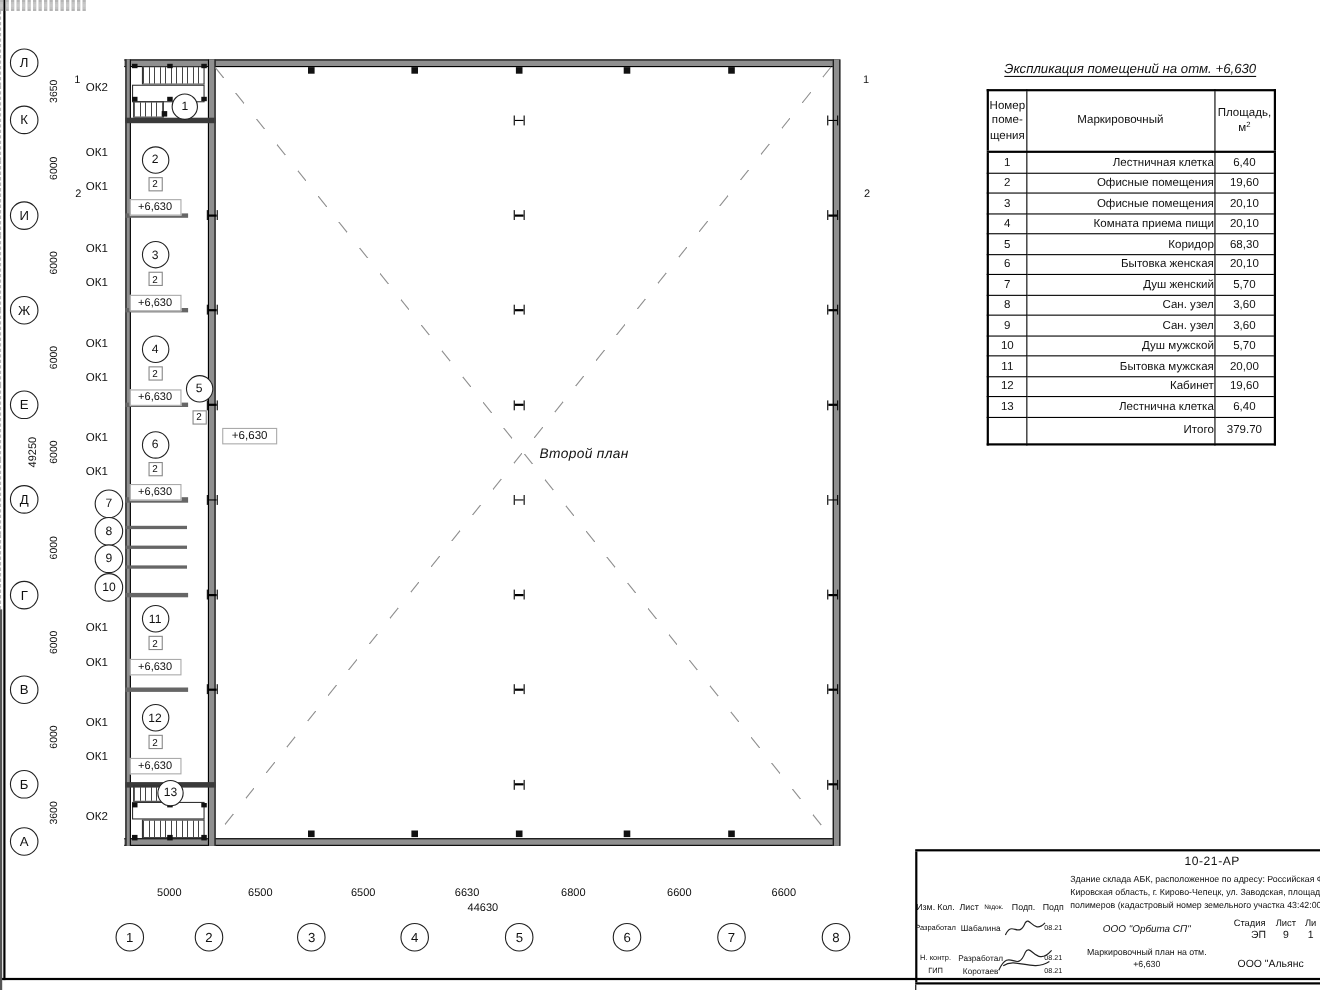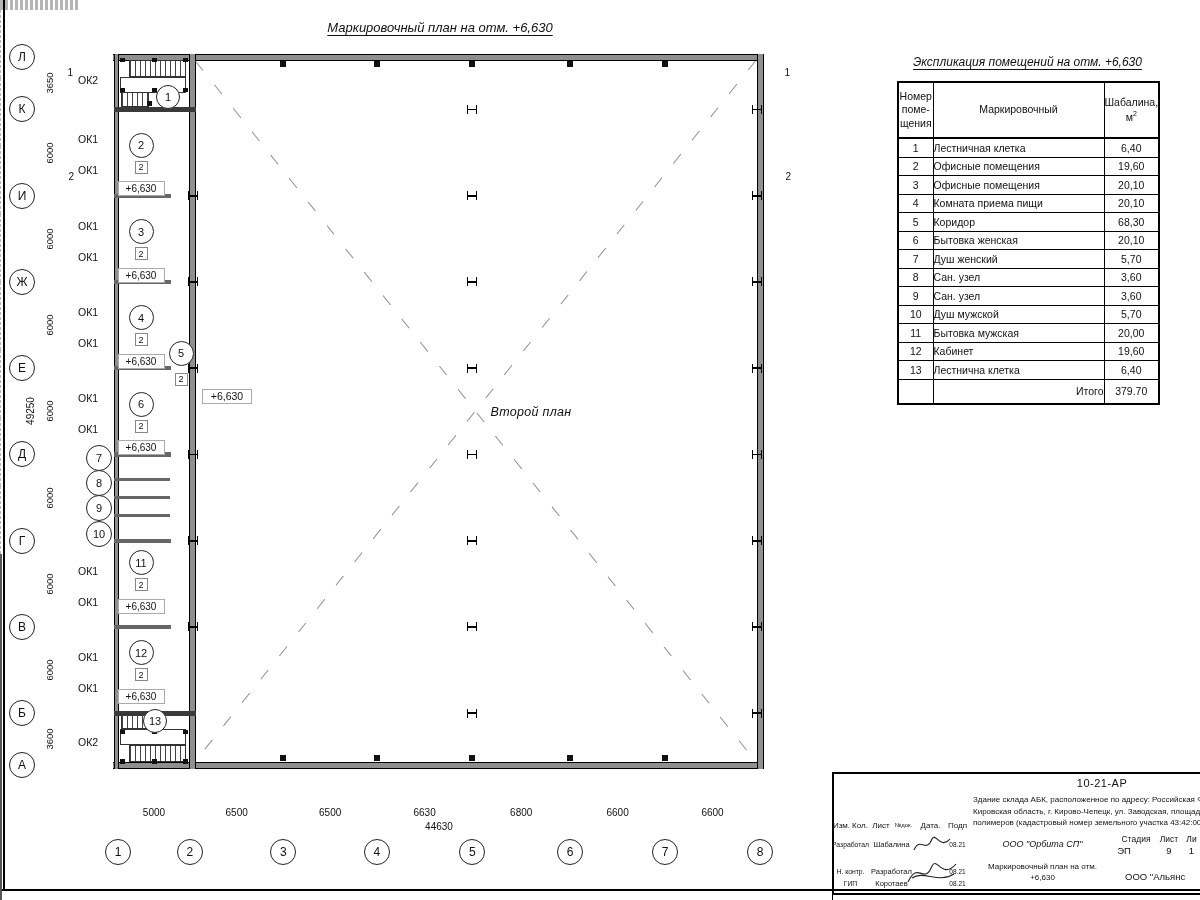--- a/index.html
+++ b/index.html
@@ -34,34 +34,33 @@
   #schedule-title{display:block;text-align:center;font-style:italic;font-size:12px;
                   text-decoration:underline;text-underline-offset:3px;white-space:nowrap}
   #schedule-table{border-collapse:collapse;margin-top:12px;width:261px;table-layout:fixed;border:2px solid #000}
   #schedule-table th,#schedule-table td{border:1px solid #000;padding:0;font-size:10.5px}
   #schedule-table thead tr{border-bottom:2px solid #000}
   #schedule-table thead th{height:54px;font-weight:normal;line-height:1.3;text-align:center;vertical-align:middle}
   #schedule-table tbody td{height:17.5px;vertical-align:middle}
   #schedule-table tfoot td{height:23px;vertical-align:middle}
   #schedule-table sup{font-size:7px}
   td.cell-num{text-align:center}
-  td.cell-name{text-align:left;padding-left:7px}
+  td.cell-name{text-align:right;padding-left:7px}
   td.cell-area{text-align:center}
   .total-label{text-align:right;padding-right:8px}
   .total-value{text-align:center}
   #titleblock{position:absolute;left:832px;top:772px;width:368px;height:119px}
 </style>
 </head>
 <body>
 
 <div id="sheet">
   <div class="frame" id="frame-left" style="left:3px;top:0;width:1.8px;height:891px"></div>
   <div class="frame" id="frame-bottom" style="left:0;top:889.3px;width:1200px;height:1.8px"></div>
 
-  <div class="txt" id="plan-title">Маркировочный план на отм. +6,630</div>
 
   <div id="plan">
       <div style="left: 36px; top: 57px; width: 78px; height: 0px; border-top: 1px dashed rgb(181, 181, 181);"></div>
       <div class="circle" style="left: 9px; top: 44px; width: 26px; height: 26px; font-size: 12px;">Л</div>
       <div style="left: 36px; top: 109.471px; width: 78px; height: 0px; border-top: 1px dashed rgb(181, 181, 181);"></div>
       <div class="circle" style="left: 9px; top: 96.4711px; width: 26px; height: 26px; font-size: 12px;">К</div>
       <div style="left: 36px; top: 195.725px; width: 78px; height: 0px; border-top: 1px dashed rgb(181, 181, 181);"></div>
       <div class="circle" style="left: 9px; top: 182.725px; width: 26px; height: 26px; font-size: 12px;">И</div>
       <div style="left: 36px; top: 281.979px; width: 78px; height: 0px; border-top: 1px dashed rgb(181, 181, 181);"></div>
       <div class="circle" style="left: 9px; top: 268.979px; width: 26px; height: 26px; font-size: 12px;">Ж</div>
@@ -240,21 +239,21 @@
         </colgroup>
       <thead>
         <tr>
           <th>
             <span>Номер</span><br>
             <span>поме-</span><br>
             <span>щения</span>
           </th>
           <th>Маркировочный</th>
           <th>
-            <span>Шабалина,</span><br>
+            <span>Площадь,</span><br>
             <span>м</span><sup>2</sup>
           </th>
         </tr>
       </thead>
       <tbody id="schedule-body">
           <tr>
             <td class="cell-num">1</td>
             <td class="cell-name">Лестничная клетка</td>
             <td class="cell-area">6,40</td>
           </tr>
@@ -335,36 +334,36 @@
       <div style="left: 0px; top: 117.2px; width: 368px; height: 1.8px; background: rgb(0, 0, 0);"></div>
       <div style="left: 19px; top: 0px; width: 1px; height: 117px; background: rgb(0, 0, 0);"></div>
       <div class="txt" style="left: 270px; top: 11px; font-size: 11px; transform: translate(-50%, -50%); letter-spacing: 0.5px;">10-21-АР</div>
       <div class="txt" style="left: 141px; top: 23px; font-size: 8px;">Здание склада АБК, расположенное по адресу: Российская Феде</div>
       <div class="txt" style="left: 141px; top: 34.5px; font-size: 8px;">Кировская область, г. Кирово-Чепецк, ул. Заводская, площадка з</div>
       <div class="txt" style="left: 141px; top: 46px; font-size: 8px;">полимеров (кадастровый номер земельного участка 43:42:0000</div>
       <div class="txt" style="left: 9.5px; top: 53px; font-size: 8px; transform: translate(-50%, -50%);">Изм.</div>
       <div class="txt" style="left: 28px; top: 53px; font-size: 8px; transform: translate(-50%, -50%);">Кол.</div>
       <div class="txt" style="left: 49px; top: 53px; font-size: 8px; transform: translate(-50%, -50%);">Лист</div>
       <div class="txt" style="left: 71.5px; top: 53px; font-size: 6px; transform: translate(-50%, -50%);">№док.</div>
-      <div class="txt" style="left: 98.5px; top: 53px; font-size: 8px; transform: translate(-50%, -50%);">Дата.</div>
+      <div class="txt" style="left: 98.5px; top: 53px; font-size: 8px; transform: translate(-50%, -50%);">Подп.</div>
       <div class="txt" style="left: 125.5px; top: 53px; font-size: 8px; transform: translate(-50%, -50%);">Подп</div>
       <div class="txt" style="left: 18.5px; top: 72px; font-size: 6.8px; transform: translate(-50%, -50%);">Разработал</div>
       <div class="txt" style="left: 59.5px; top: 72px; font-size: 7.5px; transform: translate(-50%, -50%);">Шабалина</div>
       <div class="txt" style="left: 125.5px; top: 72px; font-size: 6.5px; transform: translate(-50%, -50%);">08.21</div>
       <div class="txt" style="left: 18.5px; top: 99px; font-size: 6.8px; transform: translate(-50%, -50%);">Н. контр.</div>
       <div class="txt" style="left: 59.5px; top: 99px; font-size: 7.5px; transform: translate(-50%, -50%);">Разработал</div>
       <div class="txt" style="left: 125.5px; top: 99px; font-size: 6.5px; transform: translate(-50%, -50%);">08.21</div>
       <div class="txt" style="left: 18.5px; top: 111px; font-size: 6.8px; transform: translate(-50%, -50%);">ГИП</div>
       <div class="txt" style="left: 59.5px; top: 111px; font-size: 7.5px; transform: translate(-50%, -50%);">Коротаев</div>
       <div class="txt" style="left: 125.5px; top: 111px; font-size: 6.5px; transform: translate(-50%, -50%);">08.21</div>
       <div class="txt" style="left: 210.5px; top: 72px; font-size: 9px; transform: translate(-50%, -50%); font-style: italic;">ООО "Орбита СП"</div>
       <div class="txt" style="left: 304px; top: 67px; font-size: 8.5px; transform: translate(-50%, -50%);">Стадия</div>
       <div class="txt" style="left: 337px; top: 67px; font-size: 8.5px; transform: translate(-50%, -50%);">Лист</div>
       <div class="txt" style="left: 359.5px; top: 67px; font-size: 8.5px; transform: translate(-50%, -50%);">Ли</div>
-      <div class="txt" style="left: 292px; top: 78px; font-size: 9.5px; transform: translate(-50%, -50%);">ЭП</div>
+      <div class="txt" style="left: 312px; top: 78px; font-size: 9.5px; transform: translate(-50%, -50%);">ЭП</div>
       <div class="txt" style="left: 337px; top: 78px; font-size: 9.5px; transform: translate(-50%, -50%);">9</div>
       <div class="txt" style="left: 359.5px; top: 78px; font-size: 9.5px; transform: translate(-50%, -50%);">1</div>
       <div class="txt" style="left: 210.5px; top: 94px; font-size: 8px; transform: translate(-50%, -50%);">Маркировочный план на отм.</div>
       <div class="txt" style="left: 210.5px; top: 104.5px; font-size: 8px; transform: translate(-50%, -50%);">+6,630</div>
       <div class="txt" style="left: 293px; top: 99px; font-size: 9.5px;">ООО "Альянс</div>
       <svg width="40" height="22" viewBox="0 0 40 22" style="position: absolute; left: 80px; top: 62px;">
         <path d="M2 16 C 8 2, 14 20, 20 5 C 24 -2, 28 16, 38 5" fill="none" stroke="#222" stroke-width="1.1"></path>
       </svg>
       <svg width="56" height="32" viewBox="0 0 56 32" style="position: absolute; left: 72px; top: 84px;">
         <path d="M4 26 C 14 4, 20 30, 28 10 C 33 0, 38 24, 52 8 M8 22 C 20 14, 34 28, 50 18" fill="none" stroke="#222" stroke-width="1.1"></path>

